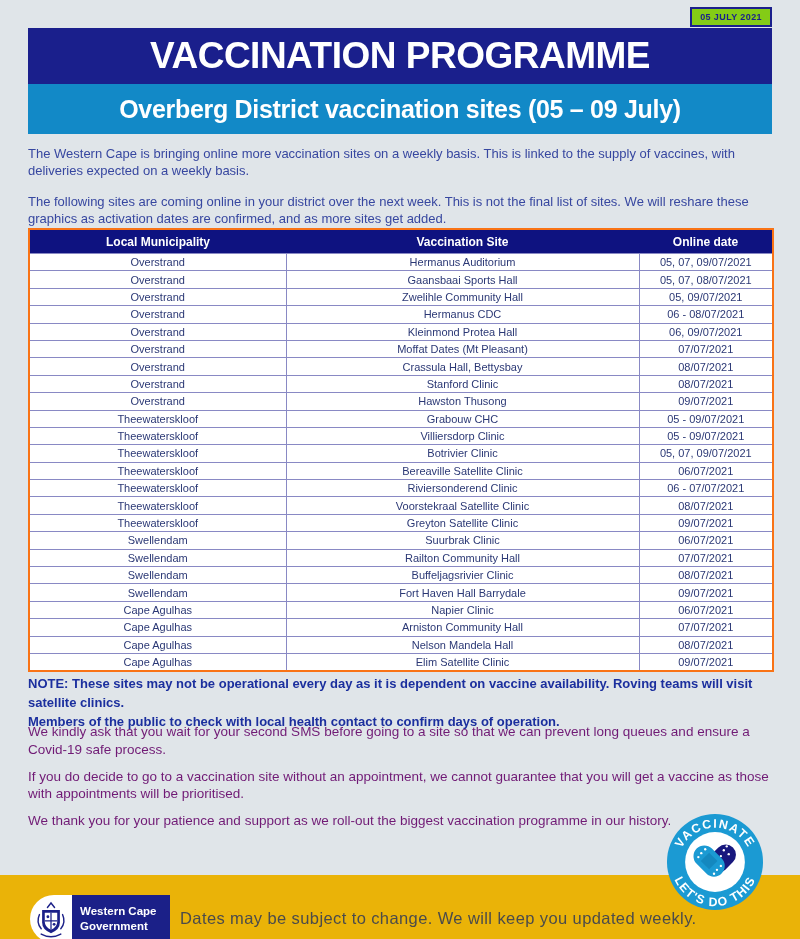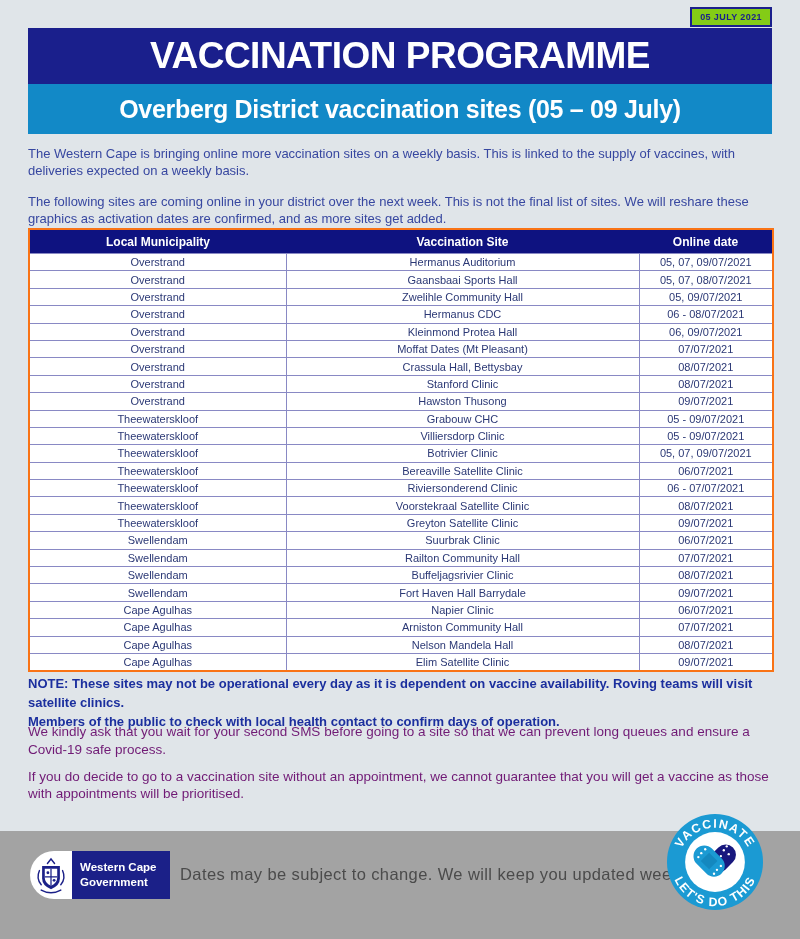--- a/index.html
+++ b/index.html
@@ -24,21 +24,21 @@
   .site-table tbody td{background:#fff;border:1px solid #8989c4;color:#2b3875;font-size:11px;
     text-align:center;height:16.4px;padding:0;overflow:hidden;white-space:nowrap;}
 
   .note{position:absolute;left:28px;top:675px;width:744px;color:#1b2f9e;font-weight:bold;
     font-size:13px;line-height:1.45;}
 
   .body-copy{position:absolute;left:28px;top:723px;width:744px;color:#701a75;font-size:13.5px;line-height:1.32;}
   .body-copy p{margin:0 0 9px 0;}
   .body-copy p + p{margin-top:9px;}
 
-  .footer{position:absolute;left:0;bottom:0;width:800px;height:108px;background:#a3a3a3;}
+  .footer{position:absolute;left:0;bottom:0;width:800px;height:64px;background:#eab308;}
   .logo{position:absolute;left:30px;top:20px;height:48px;display:flex;align-items:stretch;}
   .logo-crest{width:42px;background:#fff;border-radius:24px 0 0 24px;display:flex;
     align-items:center;justify-content:center;}
   .logo-text{background:#1b2088;color:#fff;display:flex;flex-direction:column;justify-content:center;
     padding:0 14px 0 8px;font-size:11.5px;font-weight:bold;line-height:1.3;white-space:nowrap;}
   .footer-text{position:absolute;left:180px;top:34px;font-size:16.5px;color:#4b4b4b;letter-spacing:.4px;}
 
   .badge{position:absolute;left:666px;top:813px;width:98px;height:98px;}
 </style>
 </head>
@@ -196,20 +196,21 @@
   </table>
 
   <div class="note">
     <div>NOTE: These sites may not be operational every day as it is dependent on vaccine availability. Roving teams will visit satellite clinics.</div>
     <div>Members of the public to check with local health contact to confirm days of operation.</div>
   </div>
 
   <div class="body-copy">
     <p>We kindly ask that you wait for your second SMS before going to a site so that we can prevent long queues and ensure a Covid-19 safe process.</p>
     <p>If you do decide to go to a vaccination site without an appointment, we cannot guarantee that you will get a vaccine as those with appointments will be prioritised.</p>
+    <p>We thank you for your patience and support as we roll-out the biggest vaccination programme in our history.</p>
   </div>
 
   <div class="footer">
     <div class="logo">
       <div class="logo-crest">
         <svg width="32" height="40" viewBox="0 0 36 44" aria-hidden="true">
           <g fill="none" stroke="#1b2088" stroke-width="1.6" stroke-linecap="round">
             <path d="M14,9 L18,4 L22,9"></path>
             <path d="M5,17 Q1,26 7,33"></path>
             <path d="M31,17 Q35,26 29,33"></path>

